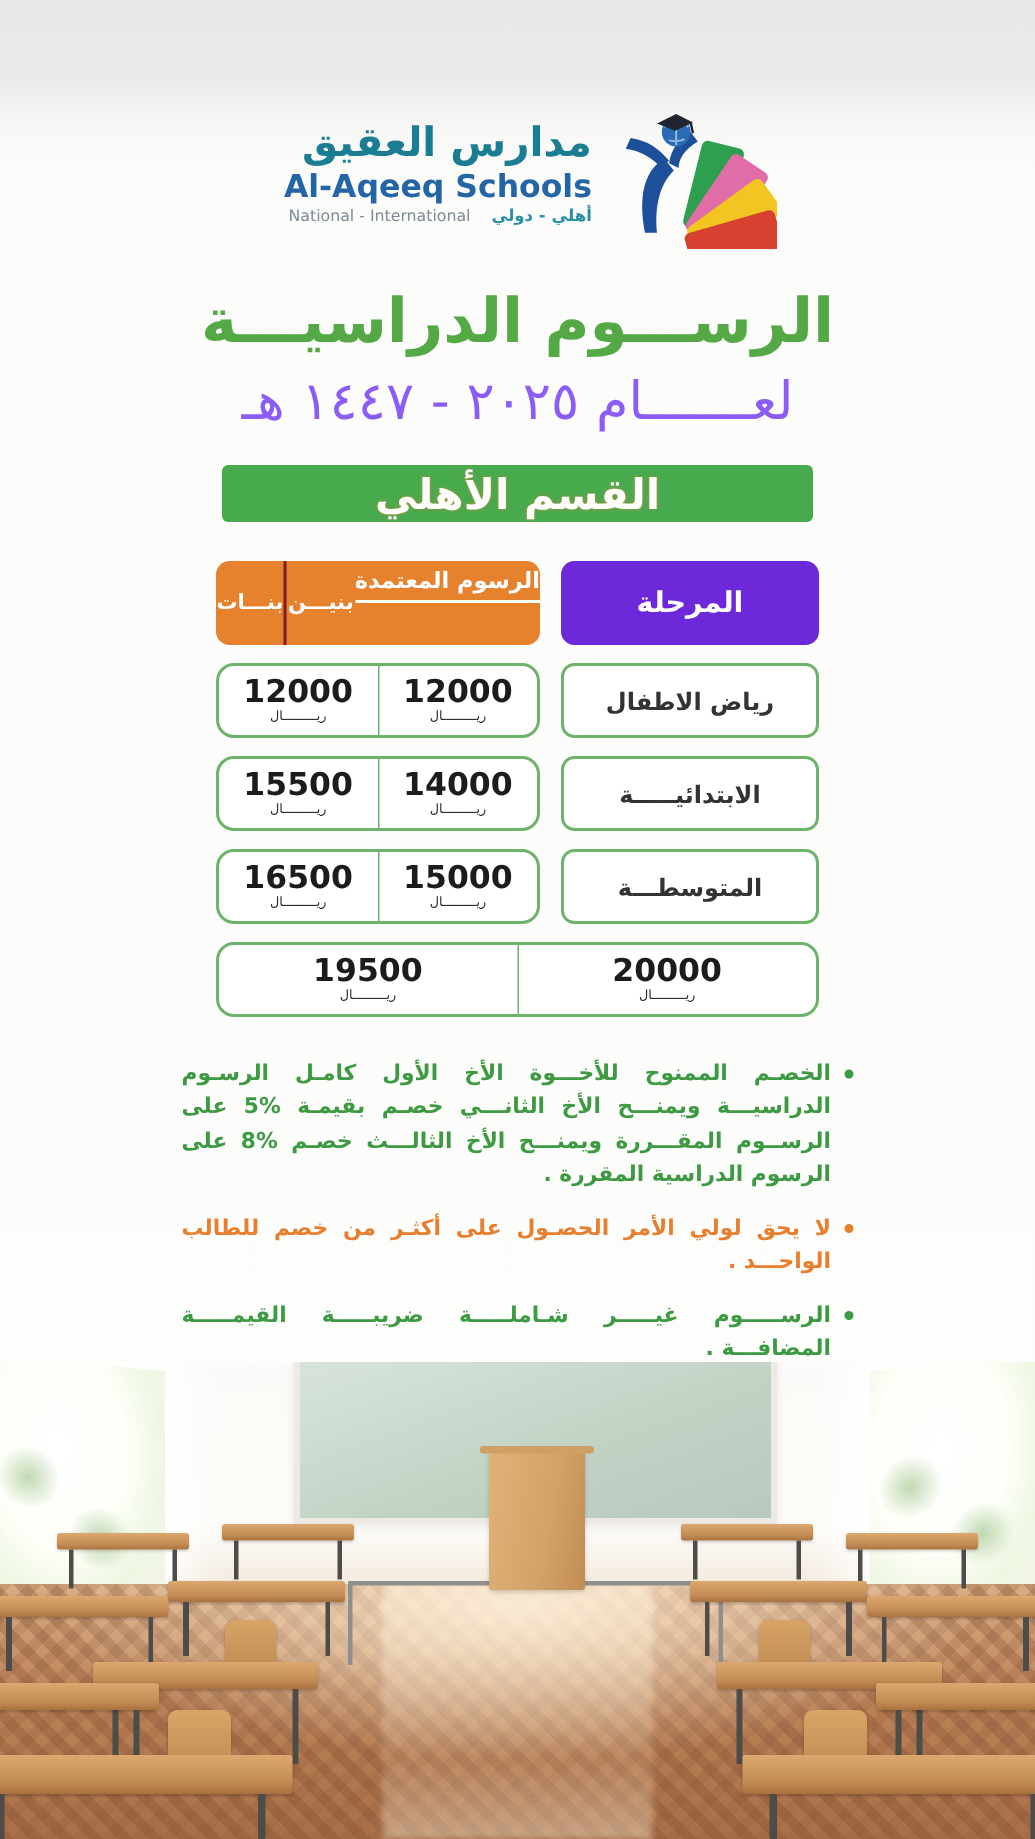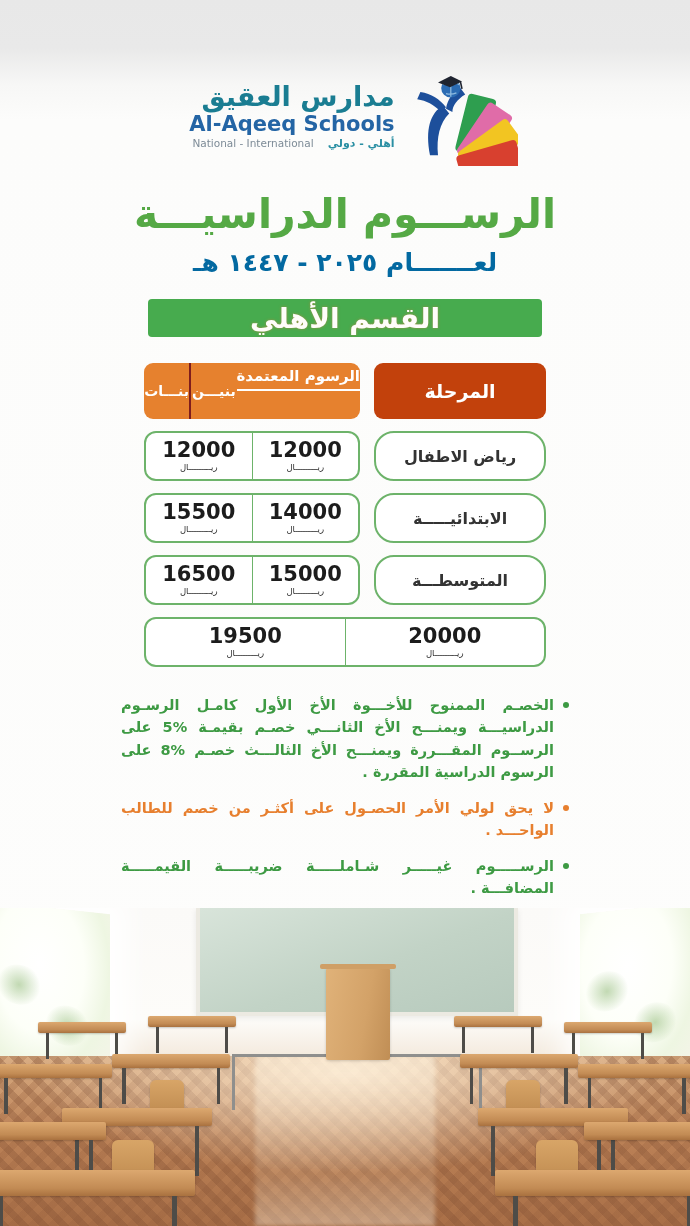--- a/index.html
+++ b/index.html
@@ -16,50 +16,50 @@
   .logo-text { text-align:right; line-height:1.05; }
   .logo-ar { color:#1a7d92; font-size:27px; font-weight:bold; letter-spacing:.5px; }
   .logo-en { color:#2465a5; font-size:21px; font-weight:bold; margin-top:2px; }
   .logo-tag { display:flex; gap:14px; justify-content:flex-start; margin-top:3px; align-items:baseline;margin-left:20px; }
   .logo-tag .en { color:#7d8b97; font-size:10.5px; }
   .logo-tag .ar { color:#2a8fa3; font-size:11px; font-weight:bold; }
   .logo-mark svg { display:block; }
 
   
   .title { margin-top:24px; text-align:center; color:#55a945; font-size:41px; font-weight:800; direction:rtl; }
-  .subtitle { margin-top:10px; text-align:center; color:#0369a1; font-size:25px; font-weight:700; direction:rtl; }
+  .subtitle { margin-top:10px; text-align:center; color:#8b5cf6; font-size:35px; font-weight:400; direction:rtl; }
 
   .banner {
     width:394px; height:38px; margin:22px auto 0; background:#47ab4e; border-radius:4px;
     display:flex; align-items:center; justify-content:center;
   }
   .banner span {
     color:#fffdfa; font-size:28px; font-weight:800; direction:rtl;
     text-shadow:0 0 3px rgba(233,126,60,.55);
   }
 
   
   .tbl { width:402px; margin:26px auto 0; direction:rtl; }
   .thead { display:flex; gap:14px; }
   .stage-h {
-    width:172px; height:56px; background:#c2410c; border-radius:9px;
+    width:172px; height:56px; background:#6d28d9; border-radius:9px;
     display:flex; align-items:center; justify-content:center;
     color:#fff; font-size:19px; font-weight:800;
   }
   .fees-h { flex:1; height:56px; background:#e6812e; border-radius:9px; overflow:hidden;
     display:flex; flex-direction:row; color:#fff; font-weight:800; }
   .fees-h-title { height:28px; display:flex; align-items:center; justify-content:center;
     font-size:15px; border-bottom:2px solid #fff; }
   .fees-h-cols { flex:1; display:flex; }
   .fees-h-cols div { flex:1; display:flex; align-items:center; justify-content:center; font-size:14px; }
   .fees-h-cols div:first-child { border-left:2px solid #7f1d1d; }
 
   .trow { display:flex; gap:14px; margin-top:12px; }
   .stage-c {
-    width:172px; height:50px; background:#fff; border:2px solid #6db36a; border-radius:20px;
+    width:172px; height:50px; background:#fff; border:2px solid #6db36a; border-radius:9px;
     display:flex; align-items:center; justify-content:center;
     color:#333; font-size:16px; font-weight:700;
   }
   .fees-c { flex:1; height:50px; background:#fff; border:2px solid #6db36a; border-radius:12px;
     display:flex; overflow:hidden; }
   .fee { flex:1; display:flex; flex-direction:column; align-items:center; justify-content:center; line-height:1; }
   .fee:first-child { border-left:1.5px solid #6db36a; }
   .fee .num { color:#1c1c1c; font-size:21px; font-weight:800; }
   .fee .cur { color:#2c2c2c; font-size:8.5px; margin-top:2px; }
 

